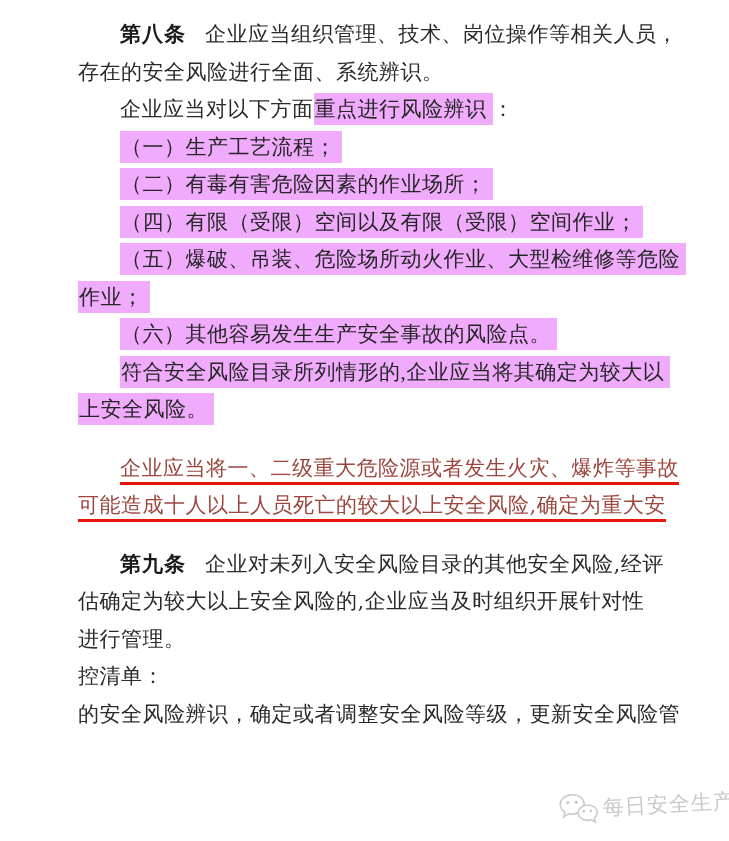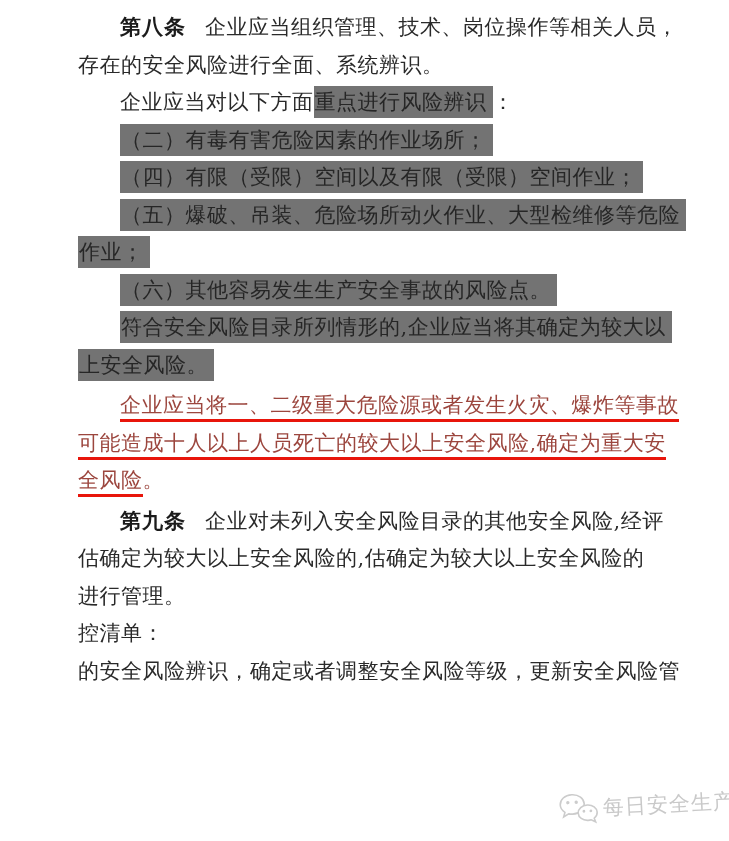--- a/index.html
+++ b/index.html
@@ -11,44 +11,45 @@
     width: 729px;
     height: 841px;
     position: relative;
     overflow: hidden;
     font-family: "DejaVu Serif", "Liberation Serif", serif;
   }
   .doc {
     position: absolute;
     inset: 0;
     box-sizing: border-box;
-    padding: 9px 62px 0 78px;
+    padding: 16px 62px 0 78px;
   }
   .line {
     height: 37.5px;
     line-height: 37.5px;
     font-size: 21px;
     color: #2a2a2a;
     white-space: nowrap;
     letter-spacing: 0.5px;
   }
   .line.indent { padding-left: 42px; }
-  .line.gap { margin-top: 3px; }
+  .line.gap { margin-top: 21px; }
   .seg-plain { color: #2a2a2a; }
   .seg-bold {
     font-weight: 700;
     color: #1b1b1b;
     font-family: "DejaVu Sans", "Liberation Sans", sans-serif;
     margin-right: 19px;
     letter-spacing: 1px;
   }
   .seg-hl {
-    background: #737373;
+    background: #f0abfc;
     color: #262626;
     padding: 4px 6px 4px 1px;
+    font-family: Liberation Serif, serif;
   }
   .seg-red {
     color: #9c463e;
     border-bottom: 3px solid #e8150b;
     padding-bottom: 2px;
   }
   .seg-red-no-ul { color: #9c463e; }
   .watermark {
     position: absolute;
     left: 558px;
@@ -66,32 +67,32 @@
   }
   .watermark svg { display: block; }
 </style>
 </head>
 <body>
 
 <div class="doc">
     <div class="line indent"><span class="seg-bold">第八条</span><span class="seg-plain">企业应当组织管理、技术、岗位操作等相关人员，</span></div>
     <div class="line"><span class="seg-plain">存在的安全风险进行全面、系统辨识。</span></div>
     <div class="line indent"><span class="seg-plain">企业应当对以下方面</span><span class="seg-hl">重点进行风险辨识</span><span class="seg-plain">：</span></div>
+    <div class="line indent"><span class="seg-hl">（一）生产工艺流程；</span></div>
     <div class="line indent"><span class="seg-hl">（二）有毒有害危险因素的作业场所；</span></div>
     <div class="line indent"><span class="seg-hl">（四）有限（受限）空间以及有限（受限）空间作业；</span></div>
     <div class="line indent"><span class="seg-hl">（五）爆破、吊装、危险场所动火作业、大型检维修等危险</span></div>
     <div class="line"><span class="seg-hl">作业；</span></div>
     <div class="line indent"><span class="seg-hl">（六）其他容易发生生产安全事故的风险点。</span></div>
     <div class="line indent"><span class="seg-hl">符合安全风险目录所列情形的,企业应当将其确定为较大以</span></div>
     <div class="line"><span class="seg-hl">上安全风险。</span></div>
     <div class="line indent gap"><span class="seg-red">企业应当将一、二级重大危险源或者发生火灾、爆炸等事故</span></div>
     <div class="line"><span class="seg-red">可能造成十人以上人员死亡的较大以上安全风险,确定为重大安</span></div>
-    <div class="line"><span class="seg-red">全风险</span><span class="seg-red-no-ul">。</span></div>
     <div class="line indent gap"><span class="seg-bold">第九条</span><span class="seg-plain">企业对未列入安全风险目录的其他安全风险,经评</span></div>
-    <div class="line"><span class="seg-plain">估确定为较大以上安全风险的,估确定为较大以上安全风险的</span></div>
+    <div class="line"><span class="seg-plain">估确定为较大以上安全风险的,企业应当及时组织开展针对性</span></div>
     <div class="line"><span class="seg-plain">进行管理。</span></div>
     <div class="line"><span class="seg-plain">控清单：</span></div>
     <div class="line"><span class="seg-plain">的安全风险辨识，确定或者调整安全风险等级，更新安全风险管</span></div>
   </div>
 
 <div class="watermark">
   <span>
     <svg width="42" height="34" viewBox="0 0 42 34">
       <g stroke="#cccccc" stroke-width="1.6" fill="#ffffff">
         <path d="M14.5 2.5 C7.5 2.5 2.5 6.8 2.5 12.2 C2.5 15.3 4.2 17.9 6.8 19.7 L5.3 24.2 L10.5 21.4 C11.8 21.7 13.1 21.9 14.5 21.9 C21.5 21.9 26.5 17.6 26.5 12.2 C26.5 6.8 21.5 2.5 14.5 2.5 Z"></path>

